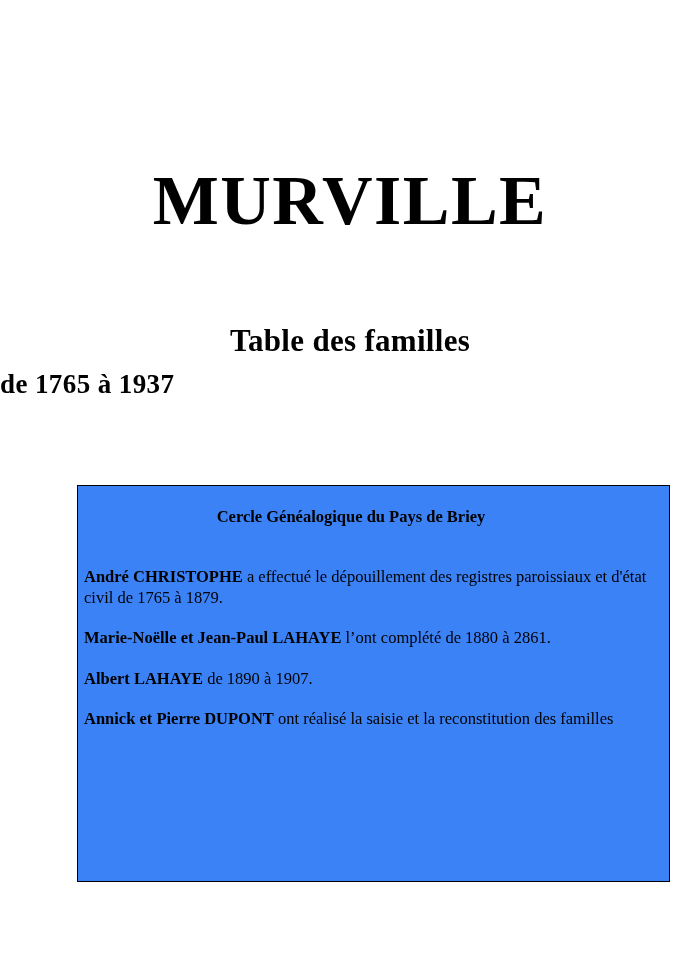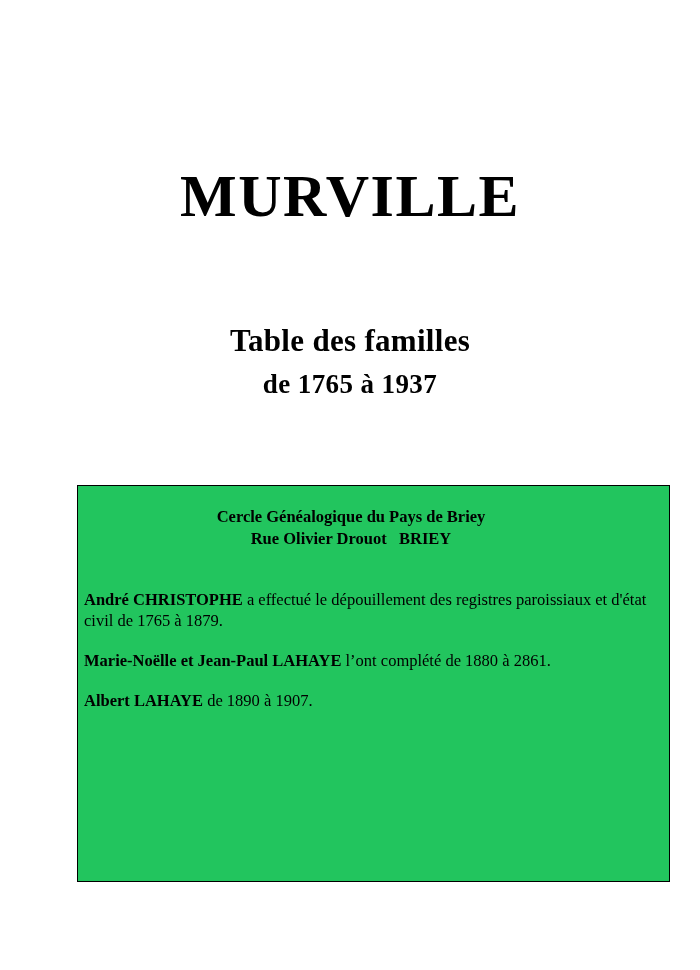--- a/index.html
+++ b/index.html
@@ -27,21 +27,21 @@
     position: absolute;
     left: 0;
     right: 0;
     top: 168px;
     text-align: center;
   }
 
   .doc-title {
     font-family: "Liberation Serif", "DejaVu Serif", serif;
     font-weight: bold;
-    font-size: 60px;
+    font-size: 70px;
     line-height: 0.95;
     letter-spacing: 1.5px;
     margin: 0;
     white-space: nowrap;
   }
 
   .doc-subtitle {
     font-family: "Liberation Serif", "DejaVu Serif", serif;
     font-weight: bold;
     font-size: 17.5px;
@@ -59,36 +59,35 @@
     font-size: 31px;
     letter-spacing: 0.3px;
     line-height: 1.05;
   }
 
   .section-range {
     position: absolute;
     left: 0;
     right: 0;
     top: 369px;
-    text-align: center;
     font-weight: bold;
     font-size: 27px;
     letter-spacing: 0.4px;
   }
 
   
   .credits-box {
     position: absolute;
     left: 77px;
     top: 485px;
     width: 593px;
     height: 397px;
     border: 1px solid #000000;
     box-sizing: border-box;
-    background: #22c55e;
+    background: #3b82f6;
   }
 
   .org-block {
     margin-top: 20px;
     text-align: center;
     font-weight: bold;
     font-size: 16.5px;
     line-height: 1.35;
     padding-right: 45px;
   }
@@ -131,35 +130,37 @@
   </div>
 
   <div class="section-title">Table des familles</div>
 
   <div class="section-range">de 1765 à 1937</div>
 
   <div class="credits-box">
 
     <div class="org-block">
       <div class="org-line">Cercle Généalogique du Pays de Briey</div>
-      <div class="org-line">Rue Olivier Drouot   BRIEY</div>
     </div>
 
     <div class="credits-list">
 
       <p class="credit-item">
         <span class="credit-name">André CHRISTOPHE</span><span class="credit-text"> a effectué le dépouillement des registres paroissiaux  et  d'état civil de 1765 à 1879.</span>
       </p>
 
       <p class="credit-item">
         <span class="credit-name">Marie-Noëlle et Jean-Paul LAHAYE</span><span class="credit-text"> l’ont complété de 1880 à 2861.</span>
       </p>
 
       <p class="credit-item">
         <span class="credit-name">Albert LAHAYE</span><span class="credit-text"> de 1890 à 1907.</span>
       </p>
 
 
+      <p class="credit-item">
+        <span class="credit-name">Annick et Pierre DUPONT</span><span class="credit-text"> ont réalisé la saisie et la reconstitution des familles</span>
+      </p>
 
     </div>
   </div>
 
 </div>
 
 </body></html>

